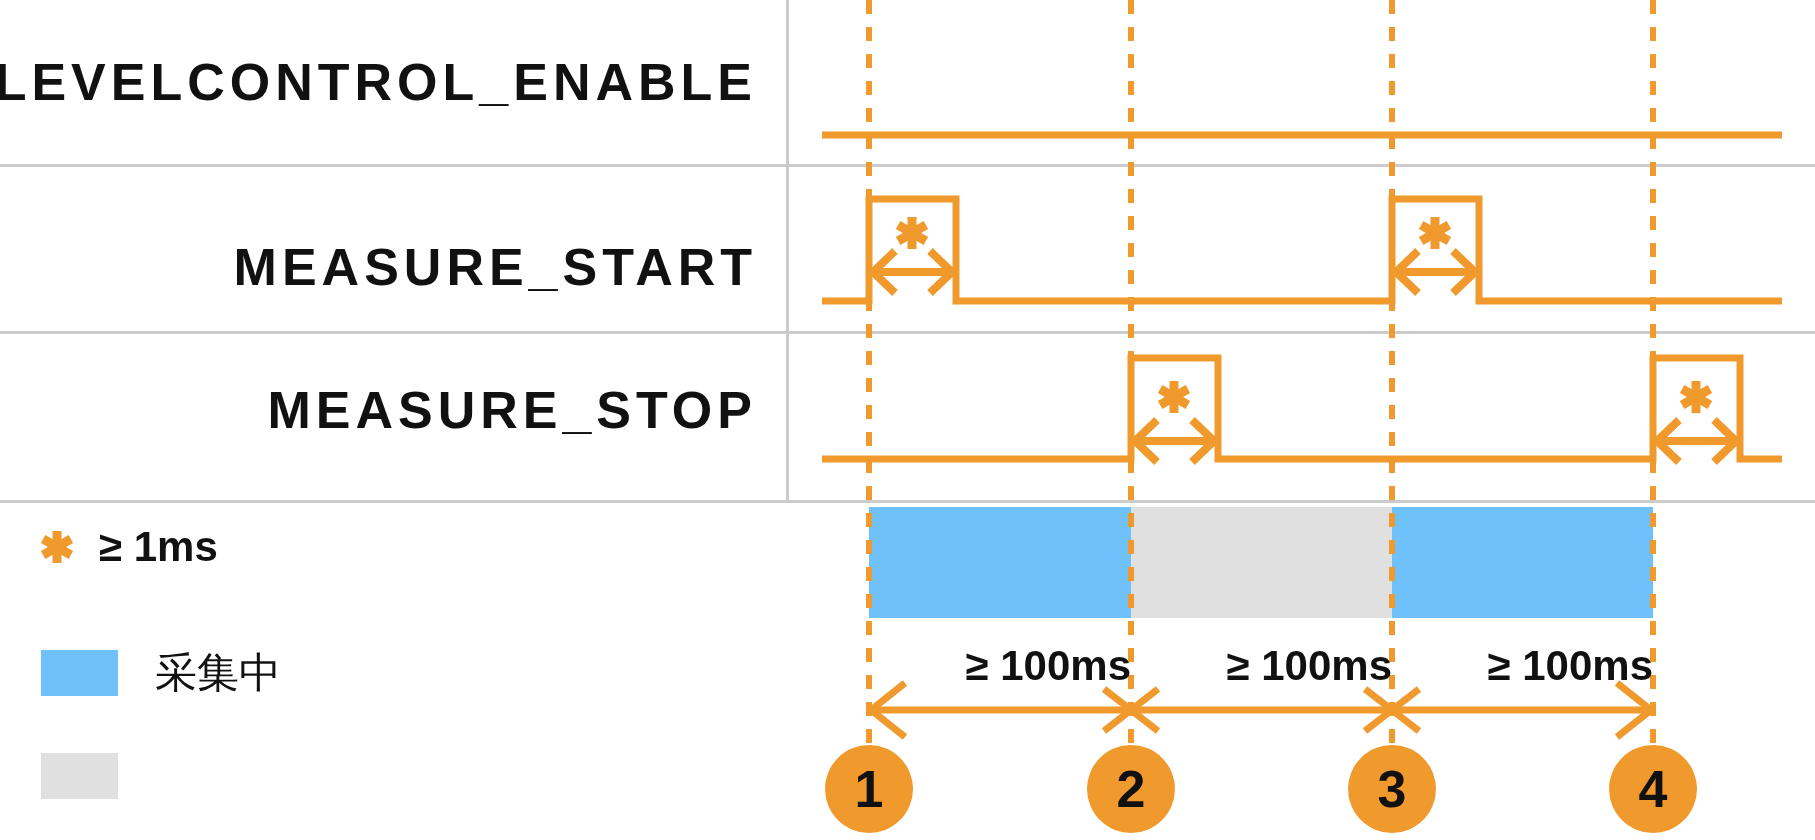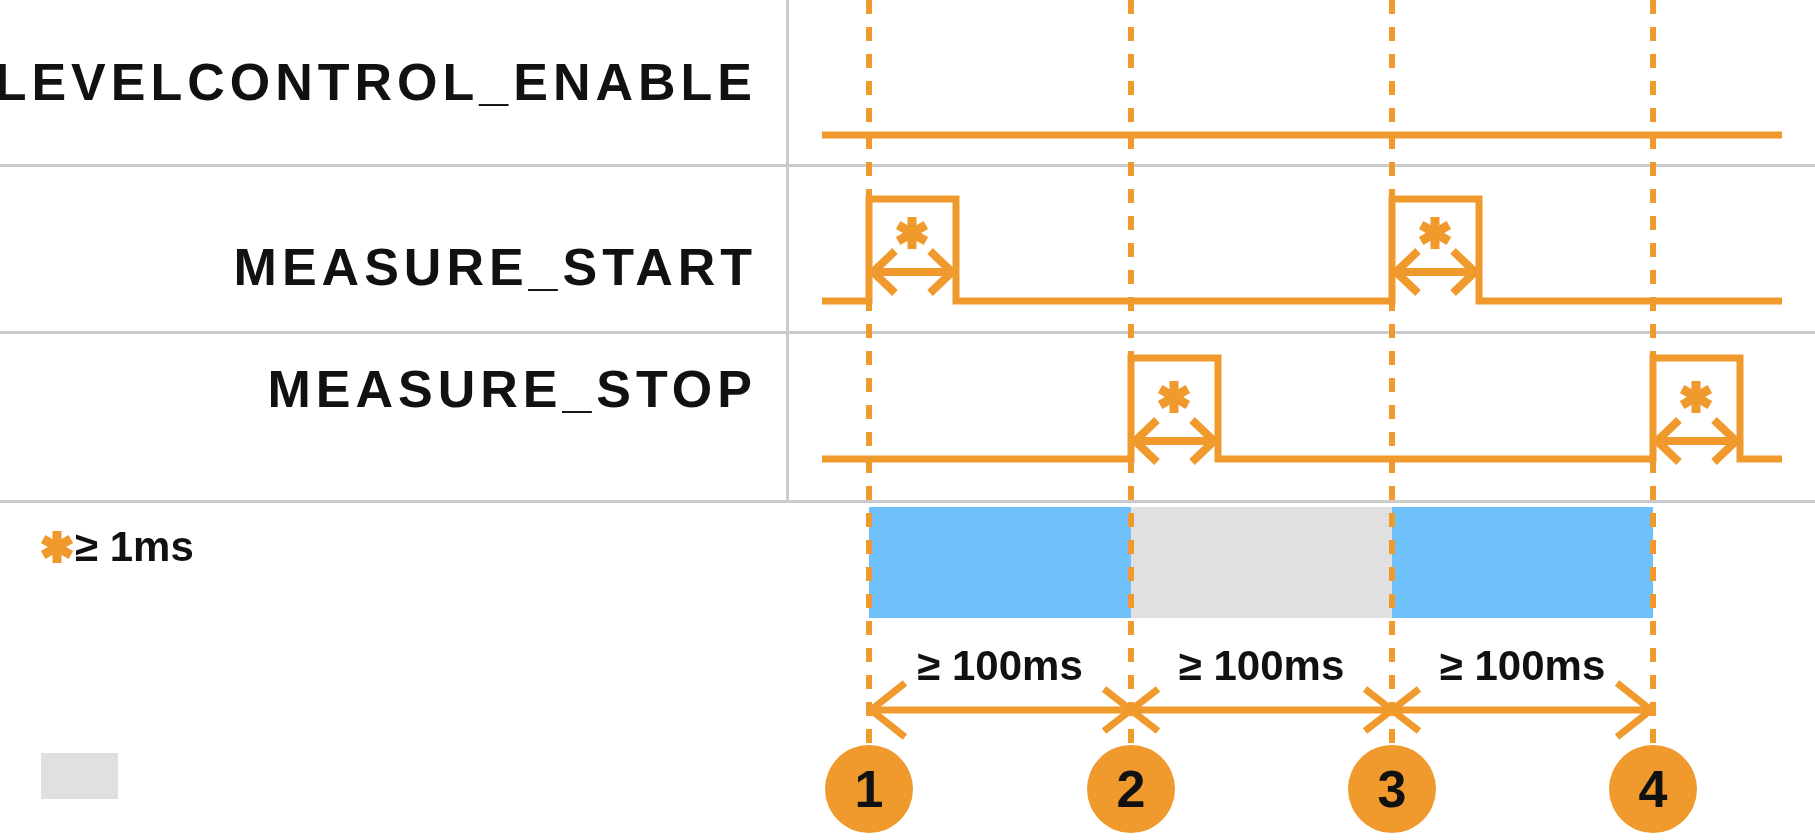--- a/index.html
+++ b/index.html
@@ -19,30 +19,30 @@
   .sig-label{
     position:absolute;left:0;width:757px;display:flex;align-items:center;justify-content:flex-end;
     font-size:52px;font-weight:700;letter-spacing:5px;white-space:nowrap;
   }
   .bar{position:absolute;top:507px;height:111px;}
   .bar.blue{background:var(--collecting);}
   .bar.gray{background:var(--idle);}
   .linework{position:absolute;left:0;top:0;}
   .linework .stroke{stroke:var(--accent);fill:none;}
   .interval-label{
-    position:absolute;top:642px;height:48px;line-height:48px;text-align:center;
+    position:absolute;top:642px;height:48px;line-height:48px;text-align:right;
     font-size:42px;font-weight:600;white-space:nowrap;
   }
   .marker{
     position:absolute;top:745px;width:88px;height:88px;border-radius:50%;
     background:var(--accent);display:flex;align-items:center;justify-content:center;
     font-size:52px;font-weight:600;color:#111;
   }
   .pulse-note{
-    position:absolute;left:39px;top:523px;height:48px;display:flex;align-items:center;gap:0;
+    position:absolute;left:39px;top:523px;height:48px;display:flex;align-items:center;gap:24px;
     font-size:42px;font-weight:600;
   }
   .legend-item{
     position:absolute;left:41px;height:46px;display:flex;align-items:center;
     font-size:42px;font-weight:400;
   }
   .swatch{width:77px;height:46px;margin-right:37px;flex:0 0 auto;}
   .swatch.blue{background:var(--collecting);}
   .swatch.gray{background:var(--idle);}
 </style>
@@ -51,21 +51,21 @@
 
 <div class="canvas">
 
   <div class="hdiv" style="top:164px"></div>
   <div class="hdiv" style="top:331px"></div>
   <div class="hdiv" style="top:500px"></div>
   <div class="vdiv"></div>
 
   <div class="sig-label" style="top:0;height:164px">LEVELCONTROL_ENABLE</div>
   <div class="sig-label" style="top:167px;height:200px">MEASURE_START</div>
-  <div class="sig-label" style="top:330px;height:118px">MEASURE_STOP</div>
+  <div class="sig-label" style="top:351px;height:118px">MEASURE_STOP</div>
 
   <div class="bar blue" style="left:869px;width:262px"></div>
   <div class="bar gray" style="left:1131px;width:261px"></div>
   <div class="bar blue" style="left:1392px;width:261px"></div>
 
   <svg class="linework" width="1815" height="840" viewBox="0 0 1815 840">
 
     <g class="stroke" stroke-width="6" stroke-dasharray="14 13">
       <line x1="869" y1="0" x2="869" y2="746"></line>
       <line x1="1131" y1="0" x2="1131" y2="746"></line>
@@ -151,17 +151,21 @@
     <svg width="36" height="36" viewBox="0 0 36 36">
       <g class="stroke" stroke-width="9" transform="translate(18,18)">
         <line y1="-16" y2="16" style="stroke:var(--accent)"></line>
         <line y1="-16" y2="16" transform="rotate(60)" style="stroke:var(--accent)"></line>
         <line y1="-16" y2="16" transform="rotate(120)" style="stroke:var(--accent)"></line>
       </g>
     </svg>
     <span>≥ 1ms</span>
   </div>
 
+  <div class="legend-item" style="top:650px">
+    <span class="swatch blue"></span>
+    <span>采集中</span>
+  </div>
   <div class="legend-item" style="top:753px">
     <span class="swatch gray"></span>
   </div>
 
 </div>
 
 </body></html>

